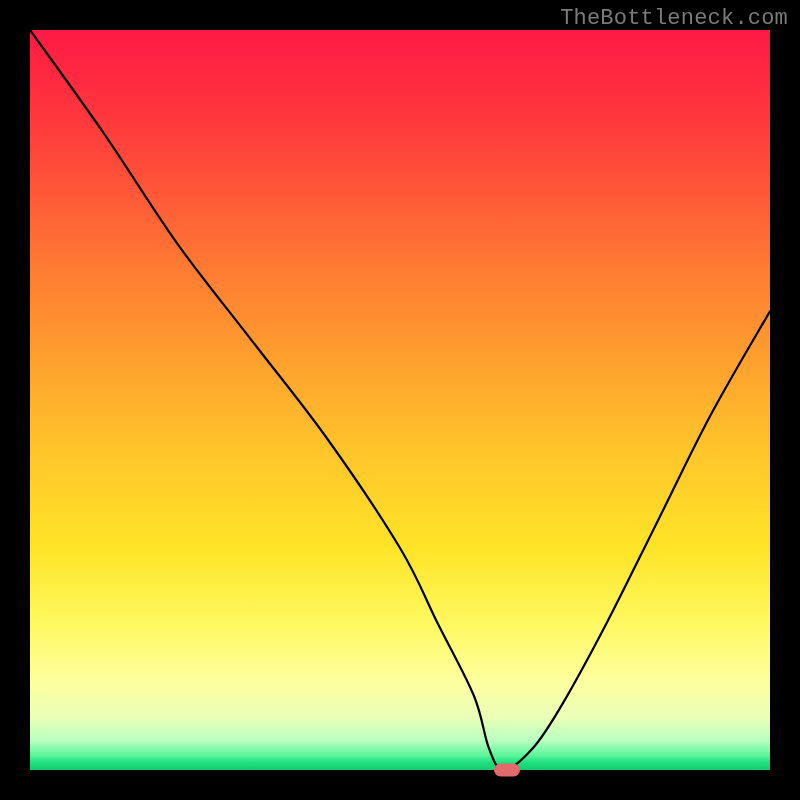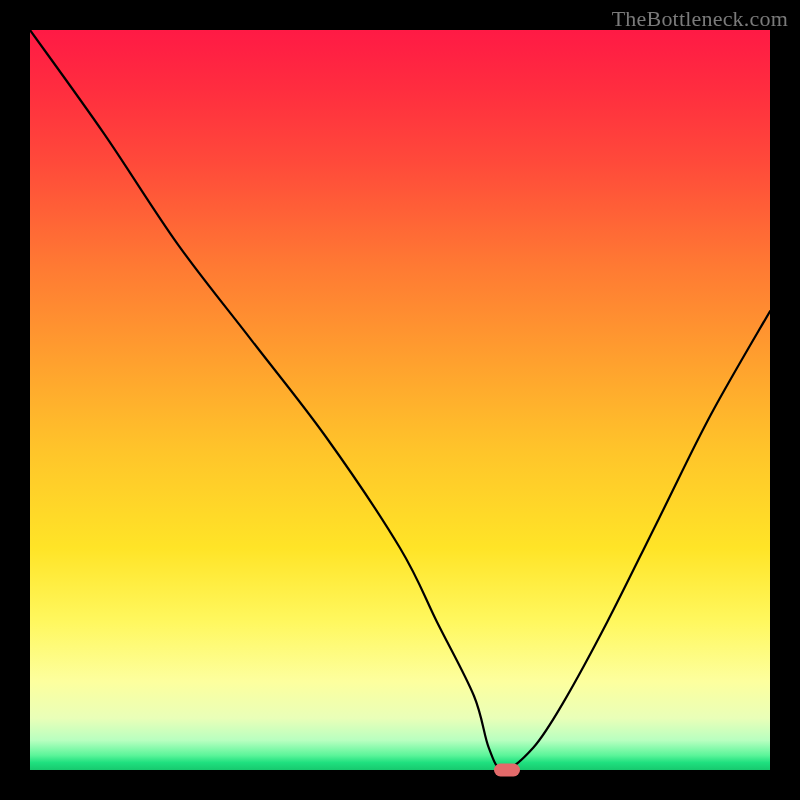--- a/index.html
+++ b/index.html
@@ -42,21 +42,21 @@
   .plot-area svg {
     position: absolute;
     inset: 0;
     width: 100%;
     height: 100%;
   }
   .watermark {
     position: absolute;
     top: 6px;
     right: 12px;
-    font-family: Liberation Serif, serif;
+    font-family: Liberation Mono, monospace;
     font-size: 22px;
     color: #7a7a7a;
     letter-spacing: 0.2px;
     user-select: none;
   }
   .marker {
     position: absolute;
     width: 26px;
     height: 13px;
     background: #e26a6a;

